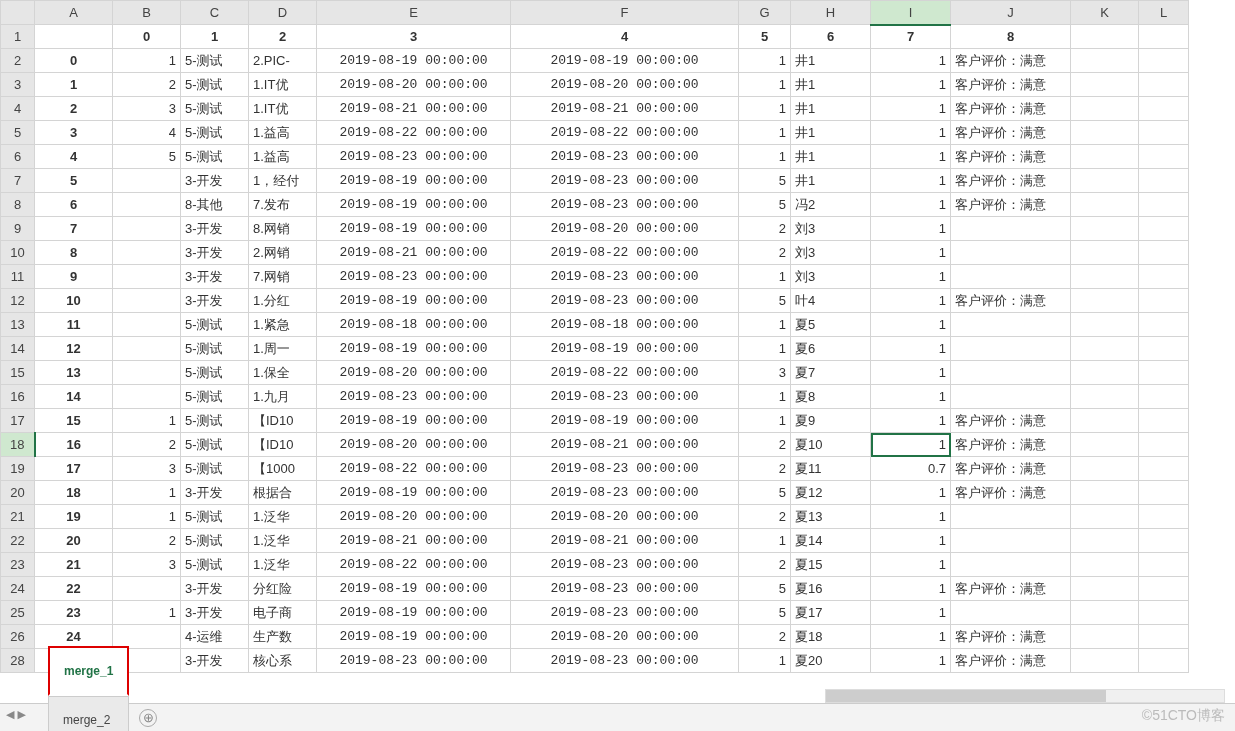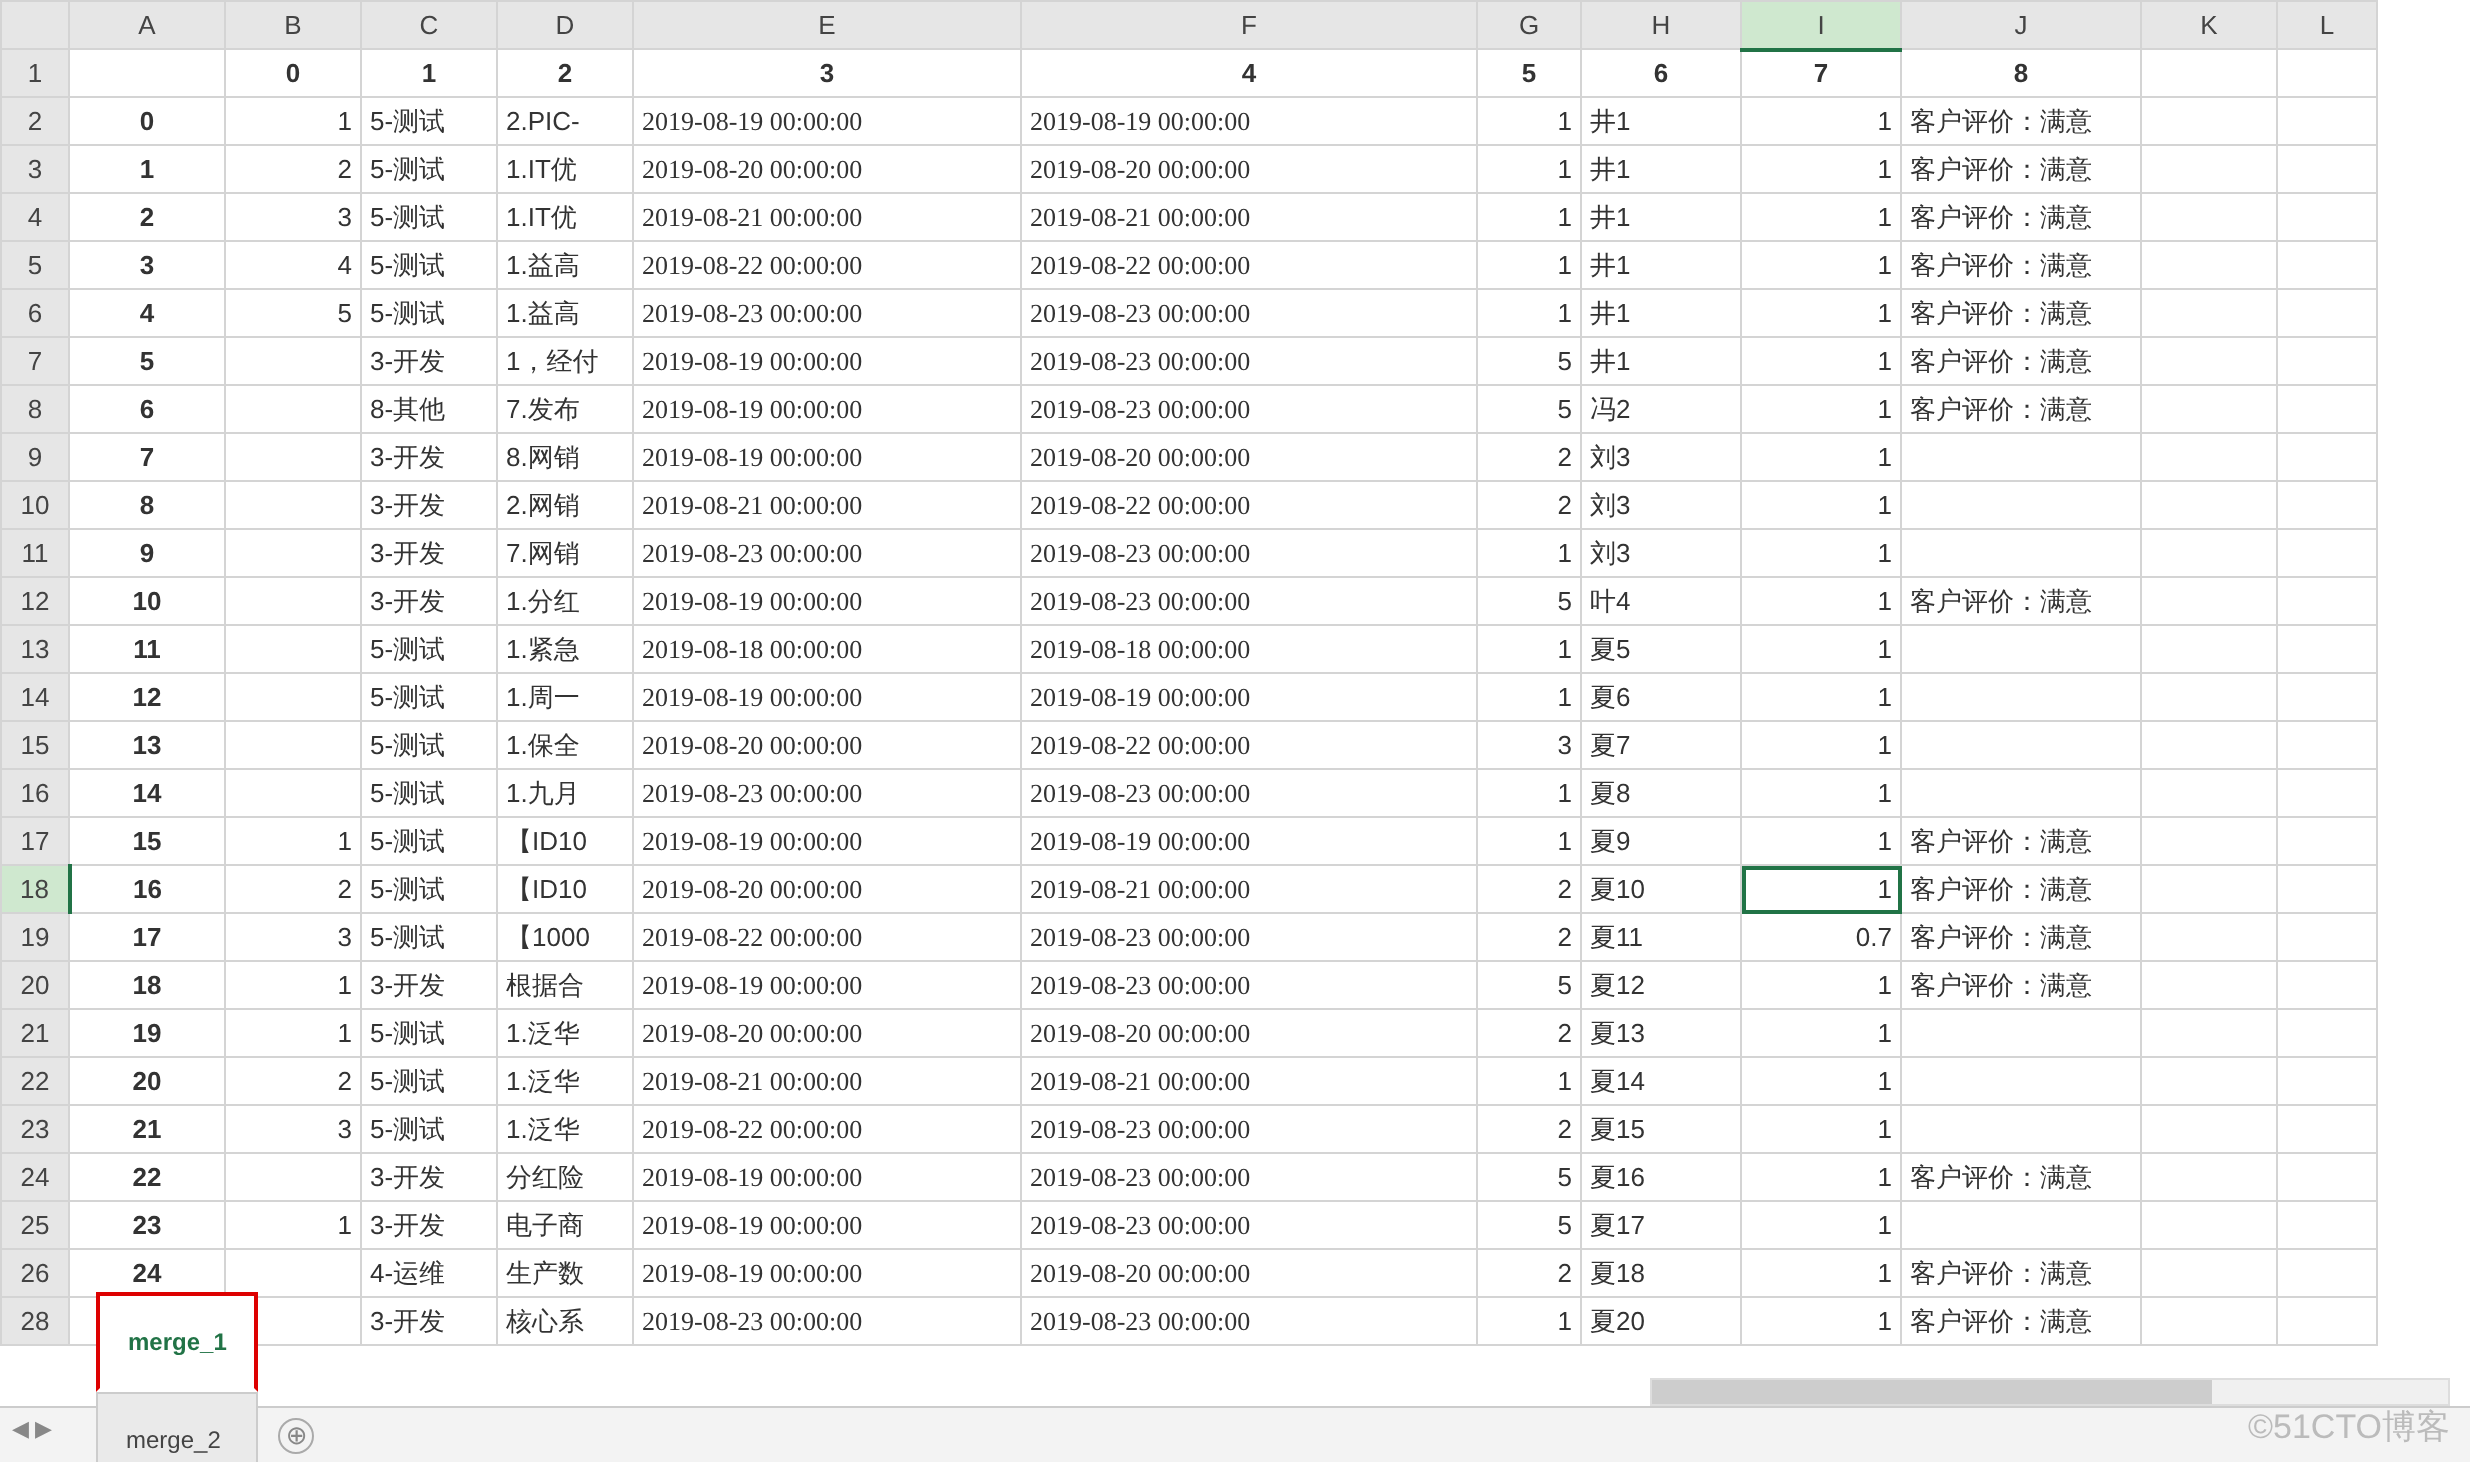--- a/index.html
+++ b/index.html
@@ -40,21 +40,21 @@
 .col-head.sel { background: #cfe8cf; border-bottom: 2px solid #217346; }
 .row-head.sel { background: #cfe8cf; border-right: 2px solid #217346; }
 td.sel-cell {
   outline: 2px solid #217346;
   outline-offset: -2px;
 }
 .index-col { text-align: center; font-weight: bold; }
 .hdr-val { text-align: center; font-weight: bold; }
 .num { text-align: right; }
 .txt { text-align: left; }
-.dt  { text-align: left; font-family: Liberation Serif, serif; }
+.dt  { text-align: center; font-family: Liberation Mono, monospace; }
 
 .tabbar {
   position: absolute;
   left: 0; right: 0; bottom: 0;
   height: 28px;
   background: #f3f3f3;
   border-top: 1px solid #ccc;
   display: flex;
   align-items: center;
   padding-left: 48px;
@@ -89,21 +89,21 @@
   border-radius: 50%;
   text-align: center;
   line-height: 16px;
   color: #888;
   cursor: pointer;
 }
 .watermark {
   position: absolute;
   right: 10px;
   bottom: 6px;
-  font-size: 17px;
+  font-size: 14px;
   color: #bbb;
 }
 .scroll-h {
   position: absolute;
   right: 10px; bottom: 28px;
   height: 14px; width: 400px;
   background: #f0f0f0;
   border: 1px solid #ddd;
 }
 .scroll-h .thumb {

